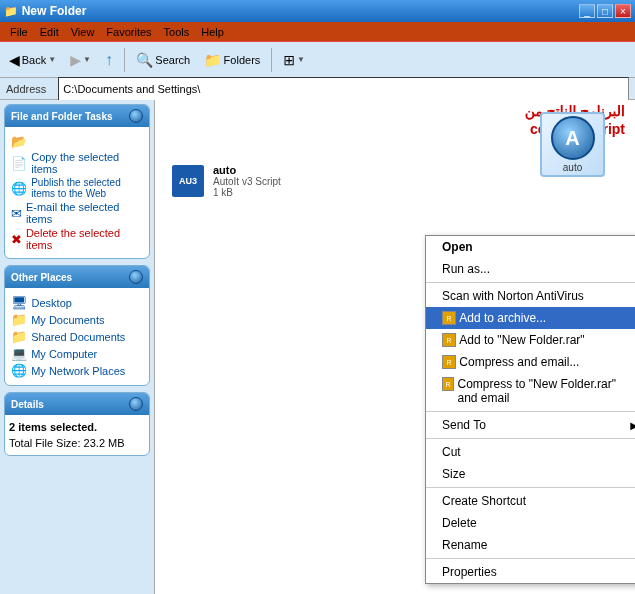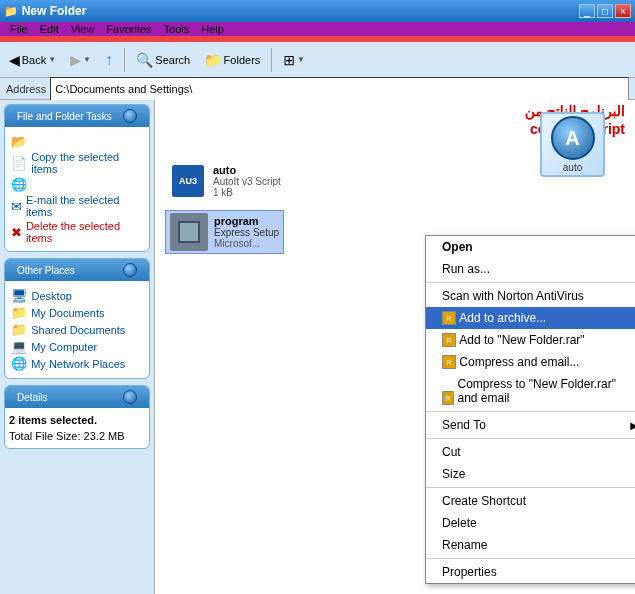--- a/index.html
+++ b/index.html
@@ -20,26 +20,26 @@
     .title-bar-controls { display: flex; gap: 2px; }
     .title-btn {
       width: 16px; height: 14px; border: 1px solid rgba(255,255,255,0.5);
       background: linear-gradient(to bottom, #6ab0f0, #2a7dd0);
       color: white; font-size: 10px; cursor: pointer;
       display: flex; align-items: center; justify-content: center;
     }
 
     
     .menu-bar {
-      background: #a21caf;
+      background: #c2410c;
       height: 20px;
       display: flex;
       align-items: center;
       padding: 0 4px;
-      border-bottom: 6px solid #ef4444;
+      border-bottom: 1px solid #ef4444;
       text-align: right;
     }
     .menu-item { padding: 2px 6px; cursor: pointer; font-size: 11px; }
 
     
     .toolbar {
       background: #d4e8f7;
       height: 36px;
       display: flex;
       align-items: center;
@@ -56,21 +56,21 @@
     .toolbar-separator { width: 1px; height: 24px; background: #aaa; margin: 0 2px; }
 
     
     .address-bar {
       background: #d4e8f7;
       height: 22px;
       display: flex;
       align-items: center;
       padding: 0 6px;
       border-bottom: 1px solid #aaa;
-      gap: 4px;
+      gap: 12px;
     }
     .address-label { font-size: 11px; color: #333; }
     .address-input {
       flex: 1; height: 24px; border: 1px inset #888;
       background: white; padding: 0 4px; font-size: 11px;
     }
 
     
     .main-content {
       display: flex;
@@ -90,23 +90,23 @@
     }
     .panel-section {
       background: white;
       border: 1px solid #7ab0d4;
       border-radius: 6px;
       overflow: hidden;
     }
     .panel-header {
       background: linear-gradient(to bottom, #5ba3e0, #2a7abd);
       color: white;
-      font-weight: normal;
+      font-weight: bold;
       font-size: 11px;
-      padding: 4px 12px;
+      padding: 4px 6px;
       display: flex;
       align-items: center;
       justify-content: space-between;
     }
     .panel-header-circle {
       width: 14px; height: 14px; border-radius: 50%;
       background: radial-gradient(circle at 40% 35%, #90d0ff, #1a5a9a);
       border: 1px solid #0a4a8a;
     }
     .panel-body { padding: 6px 4px; }
@@ -176,21 +176,21 @@
       font-size: 12px;
     }
     .ctx-item {
       padding: 4px 16px;
       cursor: pointer;
       display: flex; align-items: center; justify-content: space-between;
     }
     .ctx-item.highlighted { background: #316ac5; color: white; }
     .ctx-item.bold { font-weight: bold; }
     .ctx-separator { height: 1px; background: #ccc; margin: 2px 0; }
-    .ctx-item-left { display: flex; align-items: flex-end; }
+    .ctx-item-left { display: flex; align-items: flex-start; }
     .ctx-arrow { font-size: 10px; }
 
     
     .rar-icon { width: 14px; height: 14px; background: #e0a000; border: 1px solid #888; display: inline-block; font-size: 7px; color: white; text-align: center; line-height: 14px; }
   </style>
 </head>
 <body>
 
 <div class="title-bar">
   <div class="title-bar-left">
@@ -259,20 +259,21 @@
       <div class="panel-body">
         <div class="panel-item">
           <span style="font-size:13px;">📂</span>
         </div>
         <div class="panel-item">
           <span style="font-size:13px;">📄</span>
           <span>Copy the selected items</span>
         </div>
         <div class="panel-item" style="color:#0050a0;font-size:10px;">
           <span style="font-size:13px;">🌐</span>
+          <span>Publish the selected items to the Web</span>
         </div>
         <div class="panel-item">
           <span style="font-size:13px;">✉</span>
           <span>E-mail the selected items</span>
         </div>
         <div class="panel-item" style="color:#c00000;">
           <span style="font-size:13px;">✖</span>
           <span>Delete the selected items</span>
         </div>
       </div>
@@ -346,31 +347,20 @@
           <span style="color:white;font-size:9px;font-weight:bold;">AU3</span>
         </div>
       </div>
       <div style="display:flex;flex-direction:column;">
         <span style="font-weight:bold;font-size:11px;">auto</span>
         <span style="font-size:10px;color:#555;">AutoIt v3 Script</span>
         <span style="font-size:10px;color:#555;">1 kB</span>
       </div>
     </div>
 
-    <div class="file-item selected" style="position:absolute;top:110px;left:10px;background:#b8d0f8;border:1px solid #7090d0;">
-
-      <div style="width:38px;height:38px;flex-shrink:0;background:#708090;display:flex;align-items:center;justify-content:center;border-radius:2px;">
-        <div style="width:22px;height:22px;background:#90a8b8;border:2px solid #405060;"></div>
-      </div>
-      <div style="display:flex;flex-direction:column;">
-        <span style="font-weight:bold;font-size:11px;">program</span>
-        <span style="font-size:10px;color:#333;">Express Setup</span>
-        <span style="font-size:10px;color:#555;">Microsof...</span>
-      </div>
-    </div>
 
     <div class="context-menu">
 
       <div class="ctx-item bold">
         <span>Open</span>
       </div>
 
       <div class="ctx-item">
         <span>Run as...</span>
       </div>

